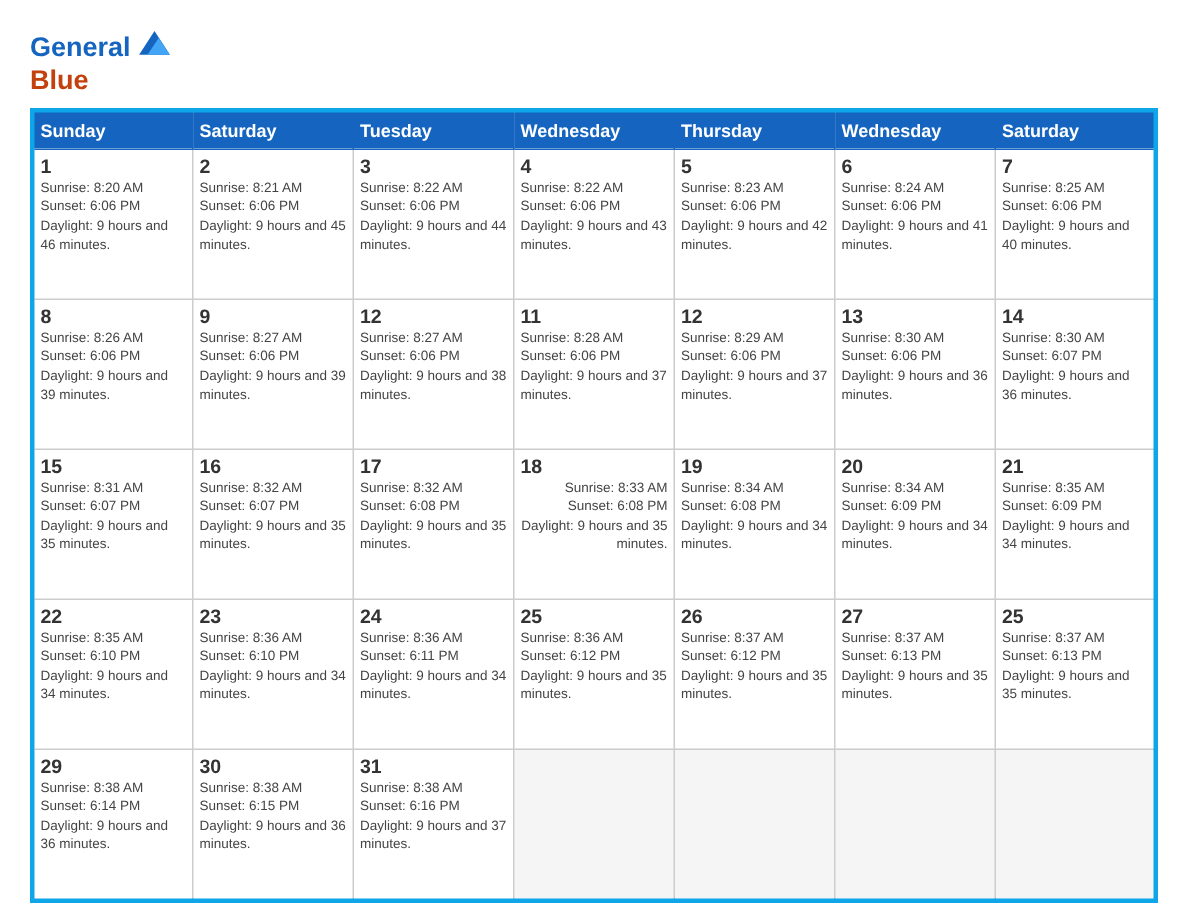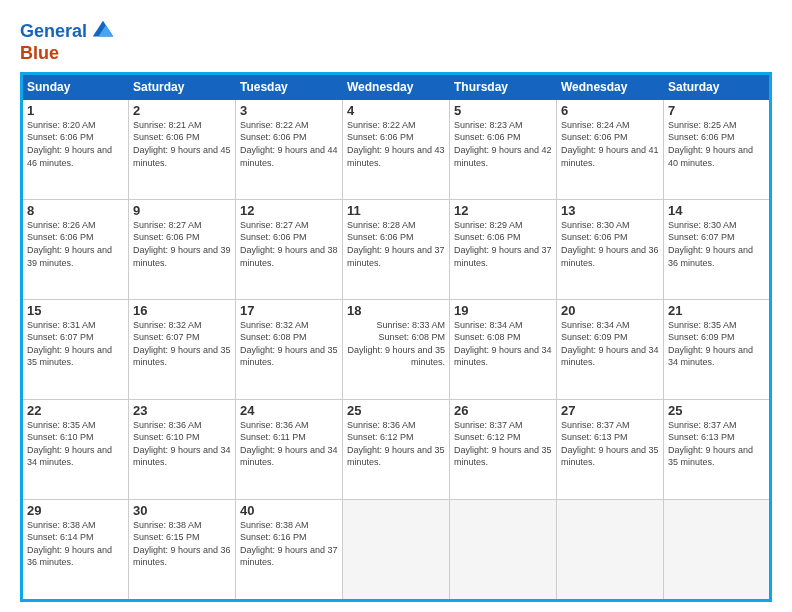--- a/index.html
+++ b/index.html
@@ -320,21 +320,21 @@
 Sunset: 6:14 PM
 Daylight: 9 hours and 36 minutes.</div>
           </td>
           <td>
             <span class="day-num">30</span>
             <div class="day-info" style="white-space: pre-line;">Sunrise: 8:38 AM
 Sunset: 6:15 PM
 Daylight: 9 hours and 36 minutes.</div>
           </td>
           <td>
-            <span class="day-num">40</span>
+            <span class="day-num">31</span>
             <div class="day-info" style="white-space: pre-line;">Sunrise: 8:38 AM
 Sunset: 6:16 PM
 Daylight: 9 hours and 37 minutes.</div>
           </td>
           <td class="empty"></td>
           <td class="empty"></td>
           <td class="empty"></td>
           <td class="empty"></td>
         </tr>
       </tbody>

